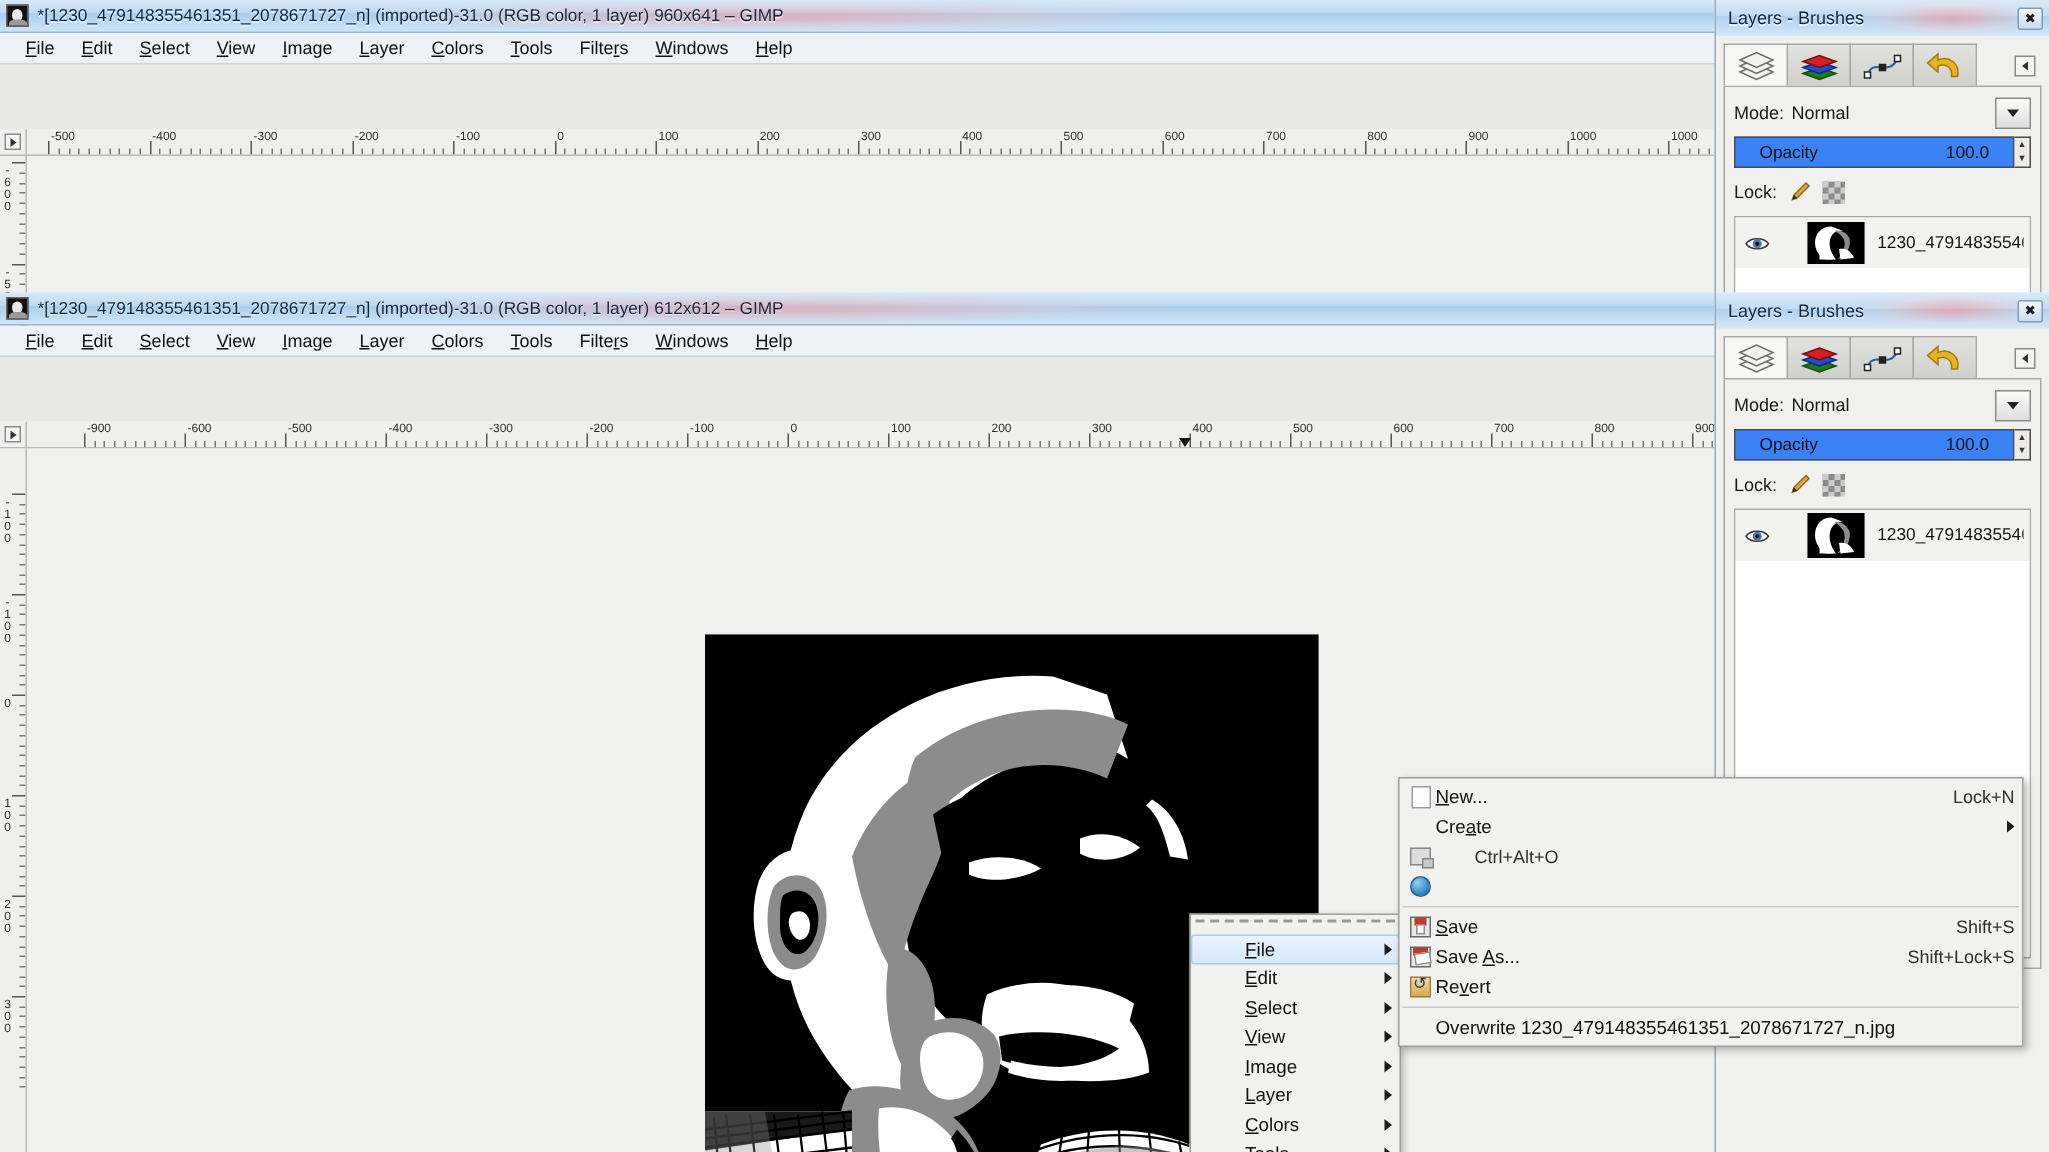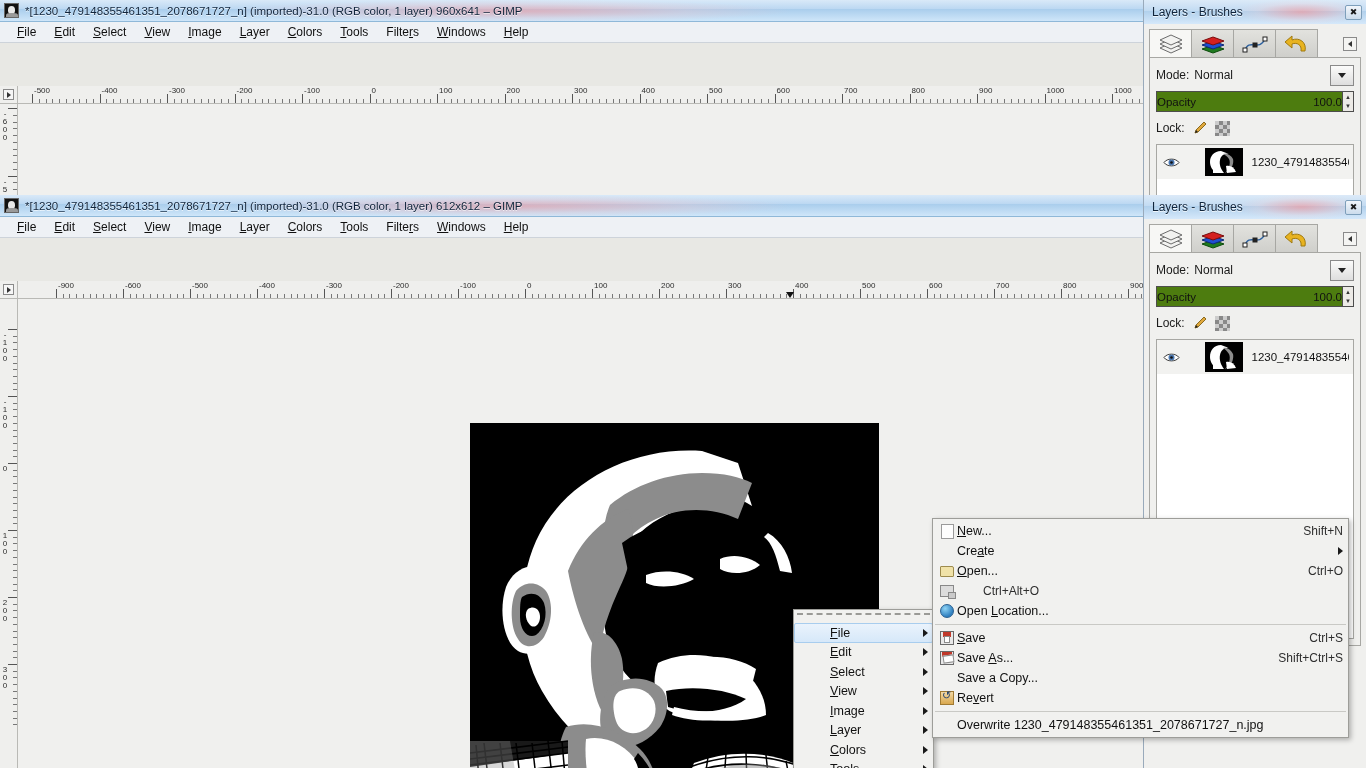--- a/index.html
+++ b/index.html
@@ -166,23 +166,23 @@
     margin-left: auto; width: 24px; height: 21px;
     border: 1px solid #8a8a8a; background: linear-gradient(to bottom,#fbfbfa,#dedede);
     display: flex; align-items: center; justify-content: center; cursor: pointer;
   }
   .modedrop::after {
     content: ""; width: 0; height: 0;
     border-top: 5px solid #222; border-left: 4px solid transparent; border-right: 4px solid transparent;
   }
   .opacityrow { display: flex; height: 21px; margin-bottom: 6px; }
   .opacity-slider {
-    flex: 1; border: 1px solid #4d4d4d; background: #4d7c0f;
+    flex: 1; border: 1px solid #4d4d4d; background: #3b82f6;
     display: flex; align-items: center; justify-content: space-between;
-    padding: 0 0; font-size: 11.5px; color: #111;
+    padding: 0 16px; font-size: 11.5px; color: #111;
     cursor: pointer;
   }
   .spin {
     width: 11px; border: 1px solid #4d4d4d; border-left: none;
     background: #eceae6; display: flex; flex-direction: column;
   }
   .spin div { flex: 1; display: flex; align-items: center; justify-content: center; font-size: 6px; color: #333; }
   .lockrow { display: flex; align-items: center; height: 20px; gap: 7px; margin-bottom: 6px; }
   .lockrow .lbl { font-size: 12px; color: #1a1a1a; }
   .checker {
@@ -918,64 +918,52 @@
       </div>
   </div>
 
   <div class="menu" style="left:932px; top:518px; width:417px;">
     <div id="file-items">
         <div class="mrow">
           <div class="ico">
             <div class="ic-new"></div>
           </div>
           <div class="lab"><u>N</u>ew...</div>
-          <div class="accel">Shift+N</div>
+          <div class="accel">Lock+N</div>
         </div>
         <div class="mrow">
           <div class="ico"></div>
           <div class="lab">Cre<u>a</u>te</div>
           <div class="arrow"></div>
-        </div>
-        <div class="mrow">
-          <div class="ico">
-            <div class="ic-open"></div>
-          </div>
-          <div class="lab"><u>O</u>pen...</div>
-          <div class="accel">Ctrl+O</div>
         </div>
         <div class="mrow">
           <div class="ico">
             <div class="ic-layers"></div>
           </div>
           <div class="accel">Ctrl+Alt+O</div>
         </div>
         <div class="mrow">
           <div class="ico">
             <div class="ic-globe"></div>
           </div>
-          <div class="lab">Open <u>L</u>ocation...</div>
         </div>
         <div class="msep"></div>
         <div class="mrow">
           <div class="ico">
             <div class="ic-save"></div>
           </div>
           <div class="lab"><u>S</u>ave</div>
-          <div class="accel">Ctrl+S</div>
+          <div class="accel">Shift+S</div>
         </div>
         <div class="mrow">
           <div class="ico">
             <div class="ic-saveas"></div>
           </div>
           <div class="lab">Save <u>A</u>s...</div>
-          <div class="accel">Shift+Ctrl+S</div>
-        </div>
-        <div class="mrow">
-          <div class="ico"></div>
-          <div class="lab">Save a Copy...</div>
+          <div class="accel">Shift+Lock+S</div>
         </div>
         <div class="mrow">
           <div class="ico">
             <div class="ic-revert"></div>
           </div>
           <div class="lab">Re<u>v</u>ert</div>
         </div>
         <div class="msep"></div>
         <div class="mrow">
           <div class="ico"></div>

